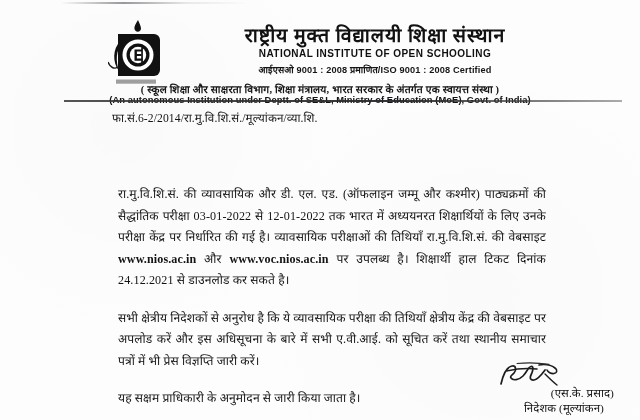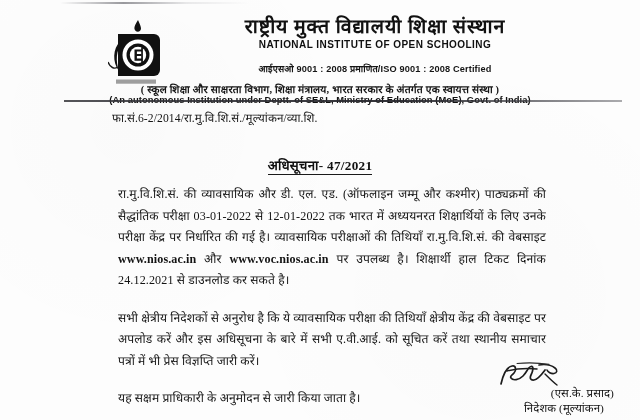--- a/index.html
+++ b/index.html
@@ -47,21 +47,21 @@
     top: 4px;
     width: 62px;
     height: 74px;
   }
   .logo svg { display: block; }
 
   .header-text {
     position: absolute;
     left: 150px;
     right: 40px;
-    top: 2px;
+    top: 11px;
     text-align: center;
   }
   .org-hi {
     font-family: "Liberation Serif", serif;
     font-weight: 700;
     font-size: 19.5px;
     letter-spacing: 0.9px;
     line-height: 1.15;
     color: #111;
     white-space: nowrap;
@@ -74,21 +74,21 @@
     line-height: 1.25;
     margin-top: 1px;
     color: #101010;
     white-space: nowrap;
   }
   .iso-line {
     font-family: "Liberation Sans", sans-serif;
     font-weight: 700;
     font-size: 9.2px;
     letter-spacing: 0.15px;
-    margin-top: 10px;
+    margin-top: 2px;
     color: #151515;
     white-space: nowrap;
   }
   .dept-hi {
     position: absolute;
     left: 0;
     right: 0;
     top: 68px;
     text-align: center;
     font-family: "Liberation Serif", serif;
@@ -250,23 +250,20 @@
     <div class="dept-hi">( स्कूल शिक्षा और साक्षरता विभाग, शिक्षा मंत्रालय, भारत सरकार के अंतर्गत एक स्वायत्त संस्था )</div>
     <div class="dept-en">(An autonomous Institution under Deptt. of SE&amp;L, Ministry of Education (MoE), Govt. of India)</div>
   </div>
 
   <div class="divider"></div>
 
   <div class="ref-row">
     <div class="ref-no">फा.सं.6-2/2014/रा.मु.वि.शि.सं./मूल्यांकन/व्या.शि.</div>
   </div>
 
-  <div class="notif-title">
-    <span>अधिसूचना- 47/2021</span>
-  </div>
 
   <div class="body-area">
 
     <p class="para"><span>रा.मु.वि.शि.सं. की व्यावसायिक और डी. एल. एड. (ऑफलाइन जम्मू और कश्मीर) पाठ्यक्रमों की सैद्धांतिक परीक्षा 03-01-2022 से 12-01-2022 तक भारत में अध्ययनरत शिक्षार्थियों के लिए उनके परीक्षा केंद्र पर निर्धारित की गई है। व्यावसायिक परीक्षाओं की तिथियाँ रा.मु.वि.शि.सं. की वेबसाइट </span><span class="url">www.nios.ac.in</span><span> और </span><span class="url">www.voc.nios.ac.in</span><span> पर उपलब्ध है। शिक्षार्थी हाल टिकट दिनांक 24.12.2021 से डाउनलोड कर सकते है।</span></p>
 
     <p class="para">सभी क्षेत्रीय निदेशकों से अनुरोध है कि ये व्यावसायिक परीक्षा की तिथियाँ क्षेत्रीय केंद्र की वेबसाइट पर अपलोड करें और इस अधिसूचना के बारे में सभी ए.वी.आई. को सूचित करें तथा स्थानीय समाचार पत्रों में भी प्रेस विज्ञप्ति जारी करें।</p>
 
     <p class="para last">यह सक्षम प्राधिकारी के अनुमोदन से जारी किया जाता है।</p>
   </div>
 

